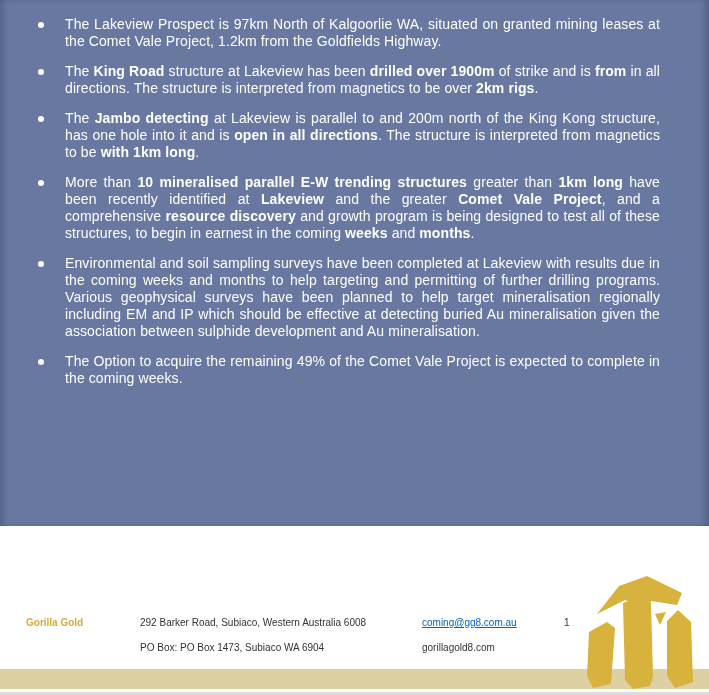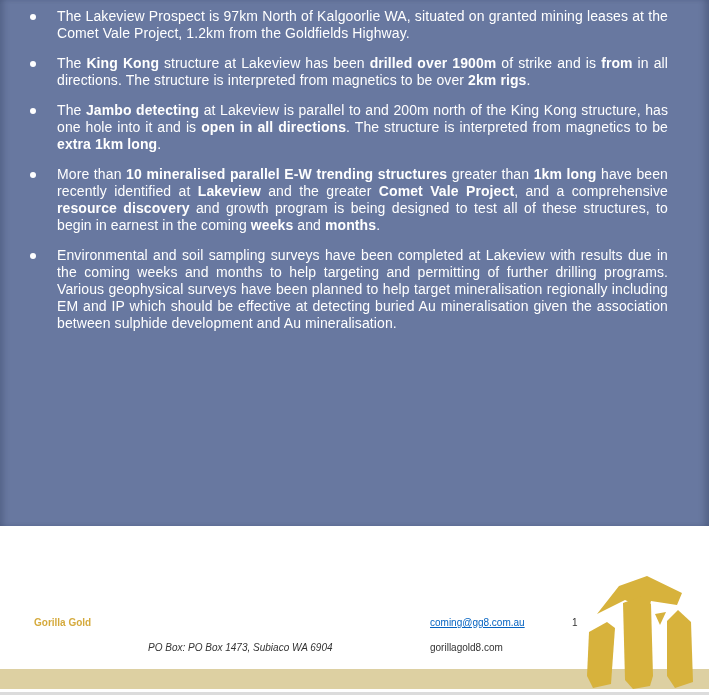--- a/index.html
+++ b/index.html
@@ -12,21 +12,21 @@
   }
   
   .summary-box{
     position:absolute;left:0;top:0;
     width:709px;height:526px;
     background:#6878a0;
     box-shadow:inset 6px 0 6px -3px rgba(20,30,60,.25), inset -7px 0 6px -3px rgba(20,30,60,.25);
     box-sizing:border-box;
   }
   ul.bullets{
-    margin:0;padding:8px 41px 0 57px;
+    margin:8px;padding:8px 41px 0 57px;
     list-style:none;
   }
   ul.bullets li{
     position:relative;
     margin:0 0 13px 0;
     color:#ffffff;
     font-size:14px;
     line-height:17px;
     letter-spacing:0.1px;
   }
@@ -34,30 +34,30 @@
     position:absolute;left:-27px;top:6px;
     width:6px;height:6px;border-radius:50%;
     background:#ffffff;
   }
   ul.bullets li .bullet-text{
     display:block;
     text-align:justify;
   }
   ul.bullets li .bullet-text strong{font-weight:bold;}
   
-  .footer{position:absolute;left:12px;top:0;width:590px;height:695px;pointer-events:none;}
+  .footer{position:absolute;left:4px;top:0;width:590px;height:695px;pointer-events:none;}
   .fcell{
     position:absolute;
     font-size:10px;line-height:14px;color:#333333;
     white-space:nowrap;pointer-events:auto;
   }
   .f-company{left:22px;top:616px;font-weight:bold;color:#d5aa3d;}
   .f-phone{left:22px;top:641px;margin-top:32px;}
   .f-addr1{left:136px;top:616px;}
-  .f-addr2{left:136px;top:641px;font-style:italic;}
+  .f-addr2{left:136px;top:641px;}
   .f-email{left:418px;top:616px;color:#0563c1;text-decoration:underline;}
   .f-web{left:418px;top:641px;}
   .f-page{left:560px;top:616px;}
   
   .tan-bar{
     position:absolute;left:0;top:669px;
     width:709px;height:20px;
     background:#ddd0a2;z-index:1;
   }
   .bottom-edge{
@@ -77,40 +77,45 @@
 <div class="page">
 
   <div class="summary-box">
     <ul class="bullets">
         <li>
           <span class="marker"></span>
           <span class="bullet-text">The Lakeview Prospect is 97km North of Kalgoorlie WA, situated on granted mining leases at the Comet Vale Project, 1.2km from the Goldfields Highway.</span>
         </li>
         <li>
           <span class="marker"></span>
-          <span class="bullet-text">The <strong>King Kong</strong> structure at Lakeview has been <strong>drilled over 1900m</strong> of strike and is <strong>from</strong> in all directions. The structure is interpreted from magnetics to be over <strong>2km rigs</strong>.</span>
+          <span class="bullet-text">The <strong>King Road</strong> structure at Lakeview has been <strong>drilled over 1900m</strong> of strike and is <strong>from</strong> in all directions. The structure is interpreted from magnetics to be over <strong>2km rigs</strong>.</span>
         </li>
         <li>
           <span class="marker"></span>
-          <span class="bullet-text">The <strong>Jambo detecting</strong> at Lakeview is parallel to and 200m north of the King Kong structure, has one hole into it and is <strong>open in all directions</strong>. The structure is interpreted from magnetics to be <strong>extra 1km long</strong>.</span>
+          <span class="bullet-text">The <strong>Jambo detecting</strong> at Lakeview is parallel to and 200m north of the King Kong structure, has one hole into it and is <strong>open in all directions</strong>. The structure is interpreted from magnetics to be <strong>with 1km long</strong>.</span>
         </li>
         <li>
           <span class="marker"></span>
           <span class="bullet-text">More than <strong>10 mineralised parallel E-W trending structures</strong> greater than <strong>1km long</strong> have been recently identified at <strong>Lakeview</strong> and the greater <strong>Comet Vale Project</strong>, and a comprehensive <strong>resource discovery</strong> and growth program is being designed to test all of these structures, to begin in earnest in the coming <strong>weeks</strong> and <strong>months</strong>.</span>
         </li>
         <li>
           <span class="marker"></span>
           <span class="bullet-text">Environmental and soil sampling surveys have been completed at Lakeview with results due in the coming weeks and months to help targeting and permitting of further drilling programs. Various geophysical surveys have been planned to help target mineralisation regionally including EM and IP which should be effective at detecting buried Au mineralisation given the association between sulphide development and Au mineralisation.</span>
         </li>
+        <li>
+          <span class="marker"></span>
+          <span class="bullet-text">The Option to acquire the remaining 49% of the Comet Vale Project is expected to complete in the coming weeks.</span>
+        </li>
       </ul>
   </div>
 
   <div class="footer">
     <span class="fcell f-company">Gorilla Gold</span>
     <span class="fcell f-phone">+61 8 6149 1550</span>
+    <span class="fcell f-addr1">292 Barker Road, Subiaco, Western Australia 6008</span>
     <span class="fcell f-addr2">PO Box: PO Box 1473, Subiaco WA 6904</span>
     <a href="#" class="fcell f-email">coming@gg8.com.au</a>
     <span class="fcell f-web">gorillagold8.com</span>
     <span class="fcell f-page">1</span>
   </div>
 
   <div class="tan-bar"></div>
 
   <svg class="logo" viewBox="0 0 115 114" aria-hidden="true">
     <polygon fill="#d7b23c" points="12,38 34,10 62,0 97,17 92,29 66,25 63,35 40,24"></polygon>

